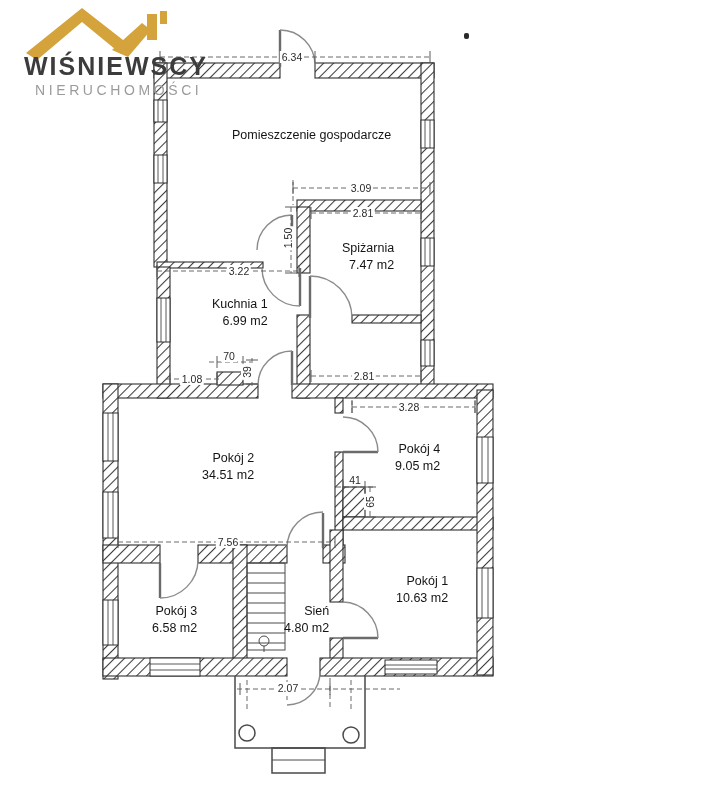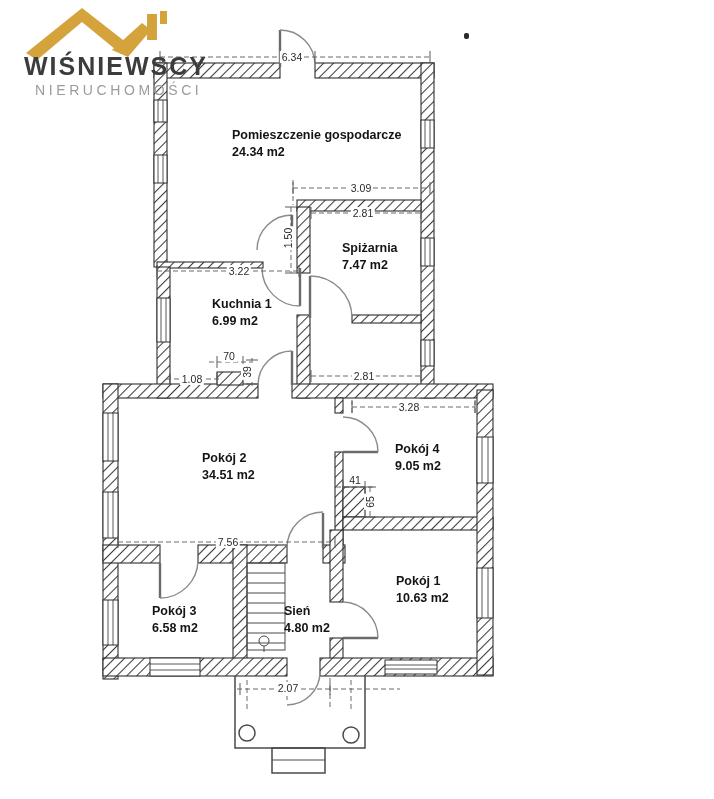--- a/index.html
+++ b/index.html
@@ -10,21 +10,21 @@
   .wall{fill:url(#hatch);stroke:#2e2e2e;stroke-width:1.1;}
   .win{fill:#ffffff;stroke:#2e2e2e;stroke-width:1;}
   .winline{stroke:#2e2e2e;stroke-width:.8;}
   .door{fill:none;stroke:#8b8b8b;stroke-width:1.4;}
   .leaf{stroke:#6b6b6b;stroke-width:2.4;}
   .dimline{stroke:#5a5a5a;stroke-width:.9;stroke-dasharray:5 3;fill:none;}
   .tick{stroke:#5a5a5a;stroke-width:1;fill:none;}
   .outline{fill:none;stroke:#4a4a4a;stroke-width:1.5;}
   .thin{fill:none;stroke:#4a4a4a;stroke-width:1;}
   
-  .room-label{position:absolute;color:#141414;font-weight:bold;font-size:12.5px;line-height:17px;white-space:nowrap;}
+  .room-label{position:absolute;color:#141414;font-weight:normal;font-size:12.5px;line-height:17px;white-space:nowrap;text-align:right;}
   .dim{position:absolute;font-size:10.5px;color:#2a2a2a;background:#fff;padding:0 2px;
        transform:translate(-50%,-50%);white-space:nowrap;}
   .dim.rot{transform:translate(-50%,-50%) rotate(-90deg);}
   
   .brand{position:absolute;left:14px;top:0;width:190px;height:100px;}
   .brand-roof{position:absolute;left:6px;top:3px;}
   .brand-name{position:absolute;left:10px;top:52px;font-size:25px;font-weight:bold;
               letter-spacing:2px;color:#3c3c3c;white-space:nowrap;}
   .brand-sub{position:absolute;left:21px;top:82px;font-size:14px;letter-spacing:3.6px;
              color:#9b9b9b;white-space:nowrap;}
@@ -240,21 +240,20 @@
       <rect x="140" y="8" width="7" height="13" fill="#D5A33C"></rect>
     </svg>
     <div class="brand-name">WIŚNIEWSCY</div>
     <div class="brand-sub">NIERUCHOMOŚCI</div>
   </div>
 
   <div class="artifact"></div>
 
   <div class="room-label" style="left:232px;top:127px">
     <div>Pomieszczenie gospodarcze</div>
-    <div>24.34 m2</div>
   </div>
   <div class="room-label" style="left:342px;top:240px">
     <div>Spiżarnia</div>
     <div>7.47 m2</div>
   </div>
   <div class="room-label" style="left:212px;top:296px">
     <div>Kuchnia 1</div>
     <div>6.99 m2</div>
   </div>
   <div class="room-label" style="left:202px;top:450px">

